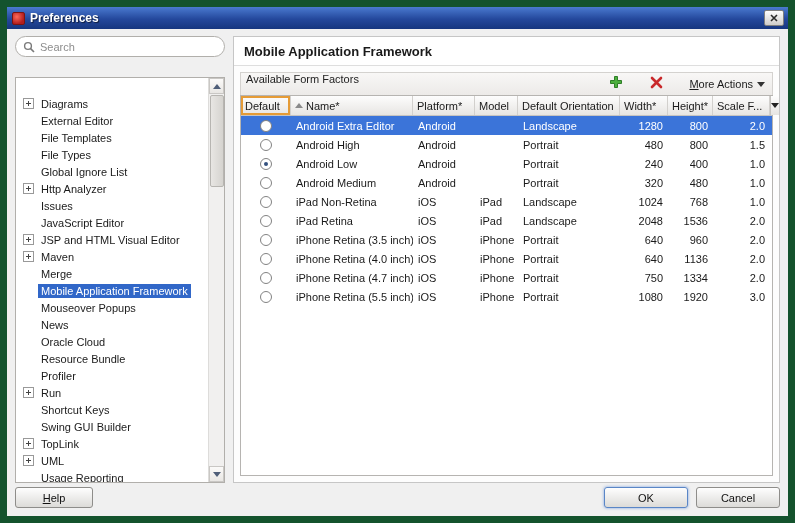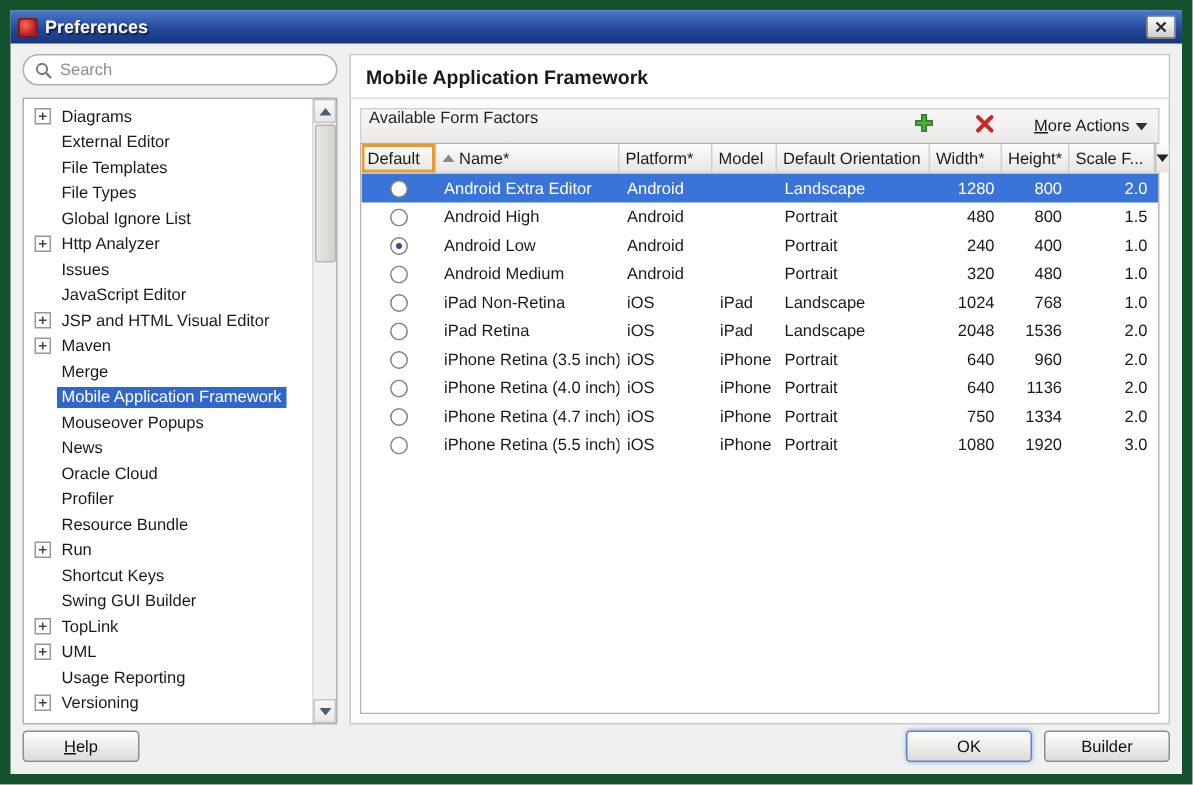--- a/index.html
+++ b/index.html
@@ -21,22 +21,22 @@
                display: flex; align-items: center; justify-content: center; cursor: default; }
 
   
   .content { flex: 1; display: flex; gap: 8px; padding: 7px 8px 0 8px; min-height: 0; }
 
   
   .sidebar { flex: 0 0 210px; width: 210px; display: flex; flex-direction: column; min-height: 0; }
   .searchbox { height: 21px; border: 1px solid #b1afab; border-radius: 11px; background: #fff;
                display: flex; align-items: center; padding: 0 7px; gap: 5px; flex: 0 0 21px; }
   .search-text { color: #8d8d8d; }
-  .treebox { flex: 1; margin-top: 8px; border: 1px solid #b1afab; background: #fff;
-             position: relative; overflow: hidden; padding: 3px 0; }
+  .treebox { flex: 1; margin-top: 20px; border: 1px solid #b1afab; background: #fff;
+             position: relative; overflow: hidden; padding: 17px 0; }
   .tree-item { height: 17px; display: flex; align-items: center; padding-left: 7px; gap: 4px; white-space: nowrap; }
   .tree-toggle { width: 11px; height: 11px; flex: 0 0 11px; border: 1px solid #999; background: #fff;
                  position: relative; }
   .tree-toggle::before, .tree-toggle.empty::before { content: ""; position: absolute; background: #444; }
   .tree-toggle::before { left: 2px; right: 2px; top: 4px; height: 1px; }
   .tree-toggle::after { content: ""; position: absolute; top: 2px; bottom: 2px; left: 4px; width: 1px; background: #444; }
   .tree-toggle.empty { border: none; background: transparent; }
   .tree-toggle.empty::before, .tree-toggle.empty::after { display: none; }
   .tree-label { padding: 1px 3px; }
   .tree-item.selected .tree-label { background: #3167c8; color: #fff; }
@@ -184,25 +184,25 @@
             <div class="tree-item">
               <span class="tree-toggle empty"></span>
               <span class="tree-label">News</span>
             </div>
             <div class="tree-item">
               <span class="tree-toggle empty"></span>
               <span class="tree-label">Oracle Cloud</span>
             </div>
             <div class="tree-item">
               <span class="tree-toggle empty"></span>
+              <span class="tree-label">Resource Bundle</span>
+            </div>
+            <div class="tree-item">
+              <span class="tree-toggle empty"></span>
               <span class="tree-label">Profiler</span>
-            </div>
-            <div class="tree-item">
-              <span class="tree-toggle empty"></span>
-              <span class="tree-label">Resource Bundle</span>
             </div>
             <div class="tree-item">
               <span class="tree-toggle"></span>
               <span class="tree-label">Run</span>
             </div>
             <div class="tree-item">
               <span class="tree-toggle empty"></span>
               <span class="tree-label">Shortcut Keys</span>
             </div>
             <div class="tree-item">
@@ -422,16 +422,16 @@
   </div>
 
   <div class="footer">
     <div class="btn btn-help mnemonic">
         <span class="lbl">Help</span>
       </div>
     <div class="btn btn-ok">
         <span class="lbl">OK</span>
       </div>
     <div class="btn btn-cancel">
-        <span class="lbl">Builder</span>
+        <span class="lbl">Cancel</span>
       </div>
   </div>
 </div>
 
 </body></html>

